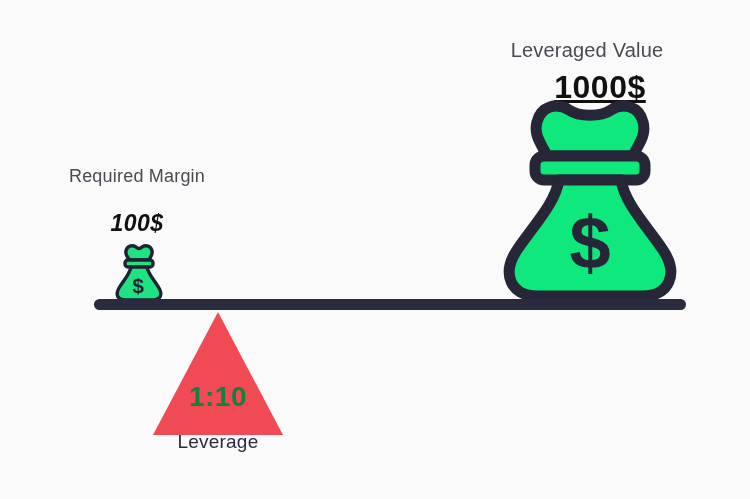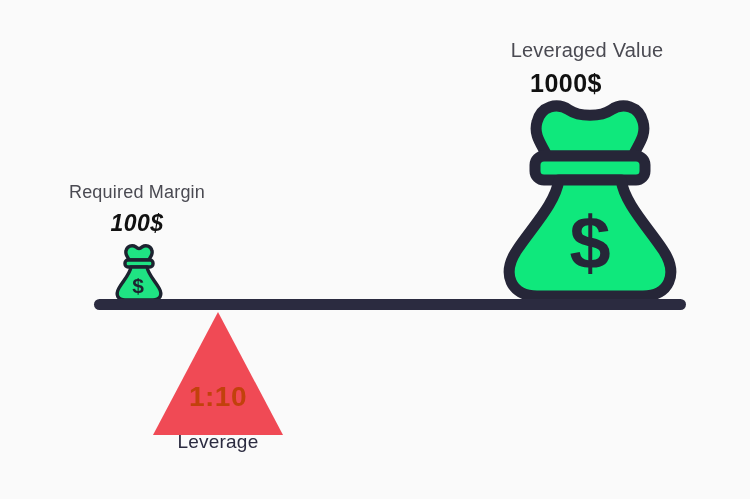--- a/index.html
+++ b/index.html
@@ -42,30 +42,31 @@
   }
 
   
   #lev-caption {
     left: 437px;
     top: 40px;
     width: 300px;
     font-size: 20px;
   }
   #lev-amount {
-    left: 416px;
+    left: 450px;
     top: 71px;
     width: 300px;
-    font-size: 25px;
+    font-size: 32px;
+    text-decoration: underline;
   }
 
   
   #margin-caption {
     left: 37px;
-    top: 183px;
+    top: 167px;
     width: 200px;
     font-size: 18px;
   }
   #margin-amount {
     left: 37px;
     top: 212px;
     width: 200px;
     font-size: 23px;
   }
 
@@ -195,17 +196,17 @@
   </div>
 
   <div id="beam" style="background: rgb(43, 43, 64);"></div>
 
   <div id="fulcrum">
     <svg viewBox="0 0 134 127" width="134" height="127" xmlns="http://www.w3.org/2000/svg">
       <polygon points="67,2 132,125 2,125" fill="#f04a55"></polygon>
     </svg>
   </div>
 
-  <div id="fulcrum-ratio" style="color: #c2410c;">1:10</div>
+  <div id="fulcrum-ratio" style="color: #15803d;">1:10</div>
 
   <div id="fulcrum-label" style="color: rgb(43, 43, 64);">Leverage</div>
 
 </div>
 
 </body></html>

